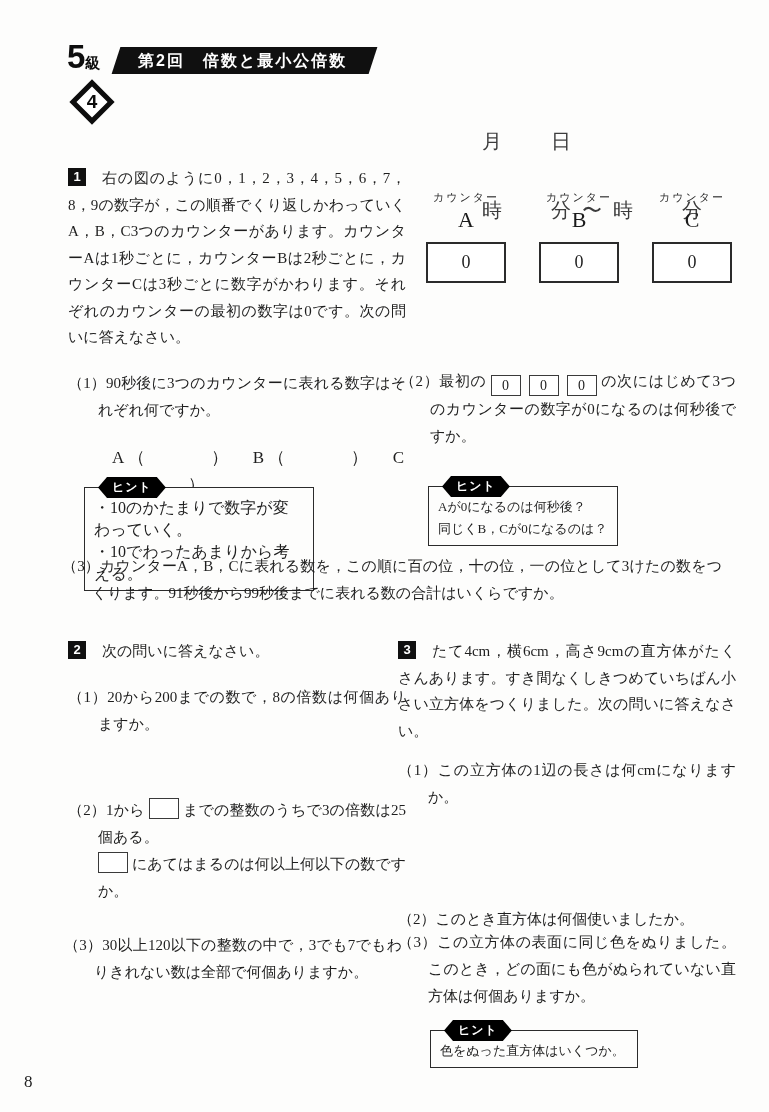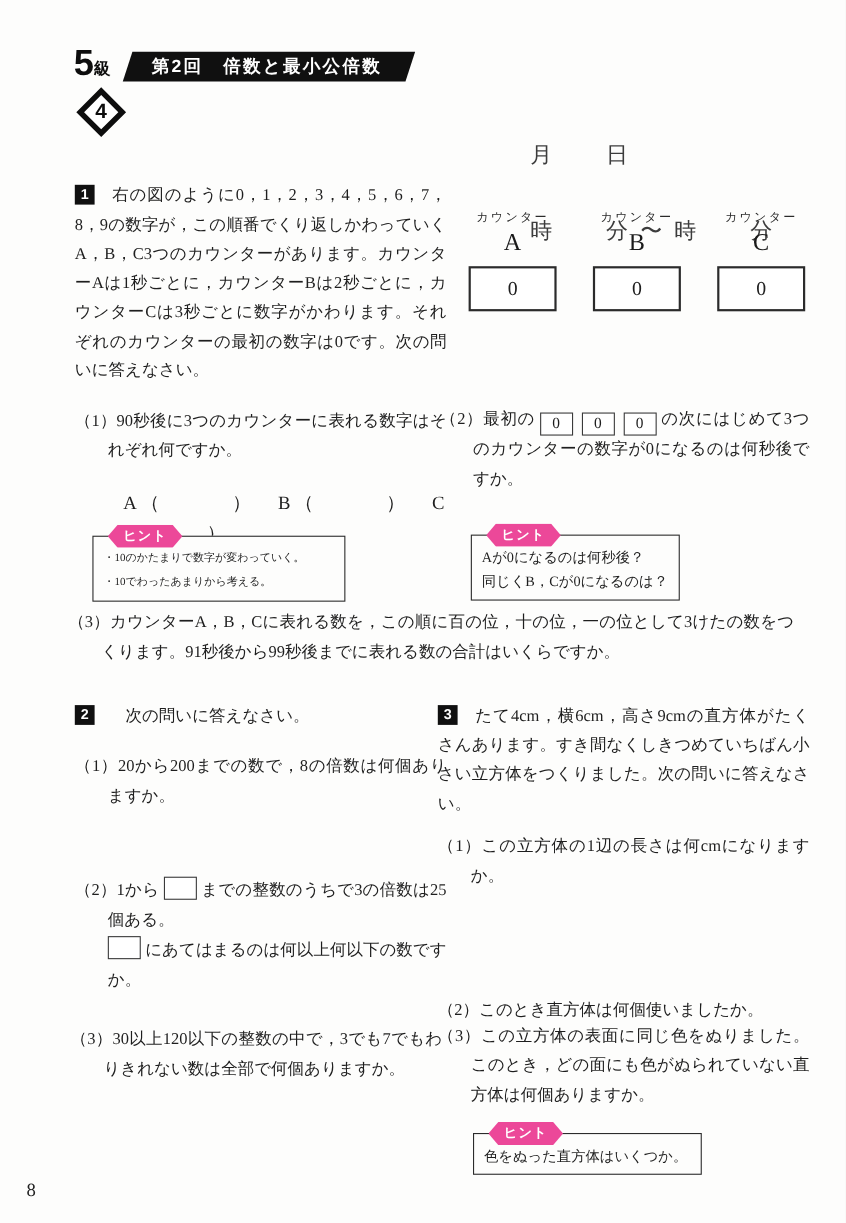--- a/index.html
+++ b/index.html
@@ -55,25 +55,25 @@
   .counter { width:80px; text-align:center;margin-left:28px; }
   .counter .clabel { font-size:11px; letter-spacing:2px; color:#2a2a2a; }
   .counter .cname { font-size:22px; margin-top:2px; color:#1a1a1a; }
   .counter .cbox { margin-top:9px; width:80px; height:41px; border:2px solid #2b2b2b;
     background:#fff; }
   .counter .cval { font-size:18px; line-height:37px; }
 
   
   .hint-box { position:absolute; border:1.4px solid #2b2b2b; background:#fdfdfc;
     padding:9px 9px 5px 9px; }
-  .hint-badge { position:absolute; top:-11px; left:13px; height:21px; background:#ec4899;
+  .hint-badge { position:absolute; top:-11px; left:13px; height:21px; background:#000000;
     color:#fff; font-family:"Liberation Sans","DejaVu Sans",sans-serif; font-weight:900;
     font-size:12px; line-height:21px; padding:0 14px; letter-spacing:1px;
     clip-path:polygon(0 50%, 9px 0, calc(100% - 9px) 0, 100% 50%, calc(100% - 9px) 100%, 9px 100%); }
-  .hint-line { display:block; font-size:10px; line-height:22px; text-align:left; }
+  .hint-line { display:block; font-size:16px; line-height:22px; text-align:left; }
 
   .page-num { position:absolute; left:24px; top:1072px; font-size:17px; color:#222; }
 </style>
 </head>
 <body>
 
 <div class="page">
 
   <div class="level-badge">
     <span class="big">5</span>
@@ -145,21 +145,21 @@
     <span class="hint-line" style="font-size:13px;">Aが0になるのは何秒後？</span>
     <span class="hint-line" style="font-size:13px;">同じくB，Cが0になるのは？</span>
   </div>
 
   <div class="q" style="left:62px; top:553px; width:660px;">
     <div class="hang">（3）カウンターA，B，Cに表れる数を，この順に百の位，十の位，一の位として3けたの数をつくります。91秒後から99秒後までに表れる数の合計はいくらですか。</div>
   </div>
 
   <div class="prob" style="left:68px; top:638px; width:338px;">
     <span class="num-badge">2</span>
-    <span class="body-wrap" style="padding-left:12px; text-indent:34px;">次の問いに答えなさい。</span>
+    <span class="body-wrap" style="padding-left:0; text-indent:34px;">次の問いに答えなさい。</span>
   </div>
 
   <div class="q" style="left:68px; top:684px; width:338px;">
     <div class="hang">（1）20から200までの数で，8の倍数は何個ありますか。</div>
   </div>
 
   <div class="q" style="left:68px; top:797px; width:338px;">
     <div class="hang">
       <span>（2）1から</span><span class="ibox"></span><span>までの整数のうちで3の倍数は25個ある。</span>
     </div>

